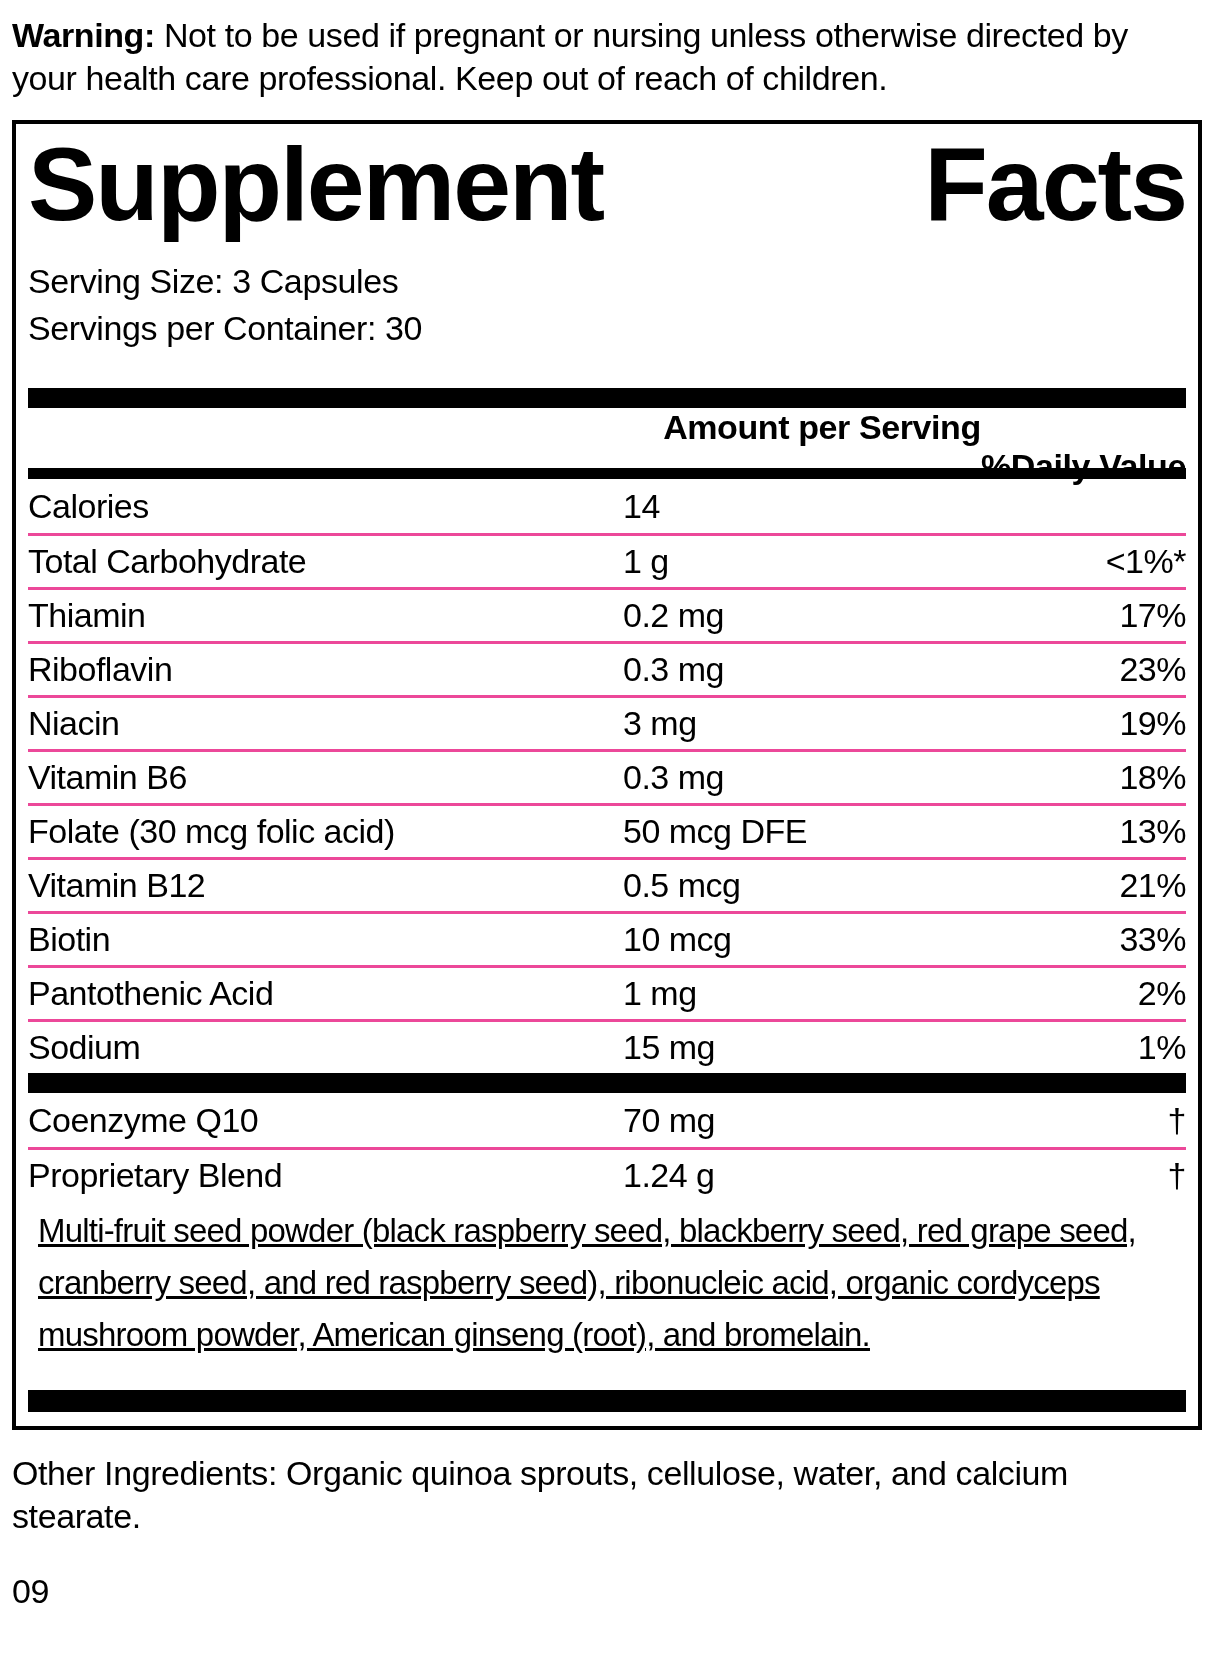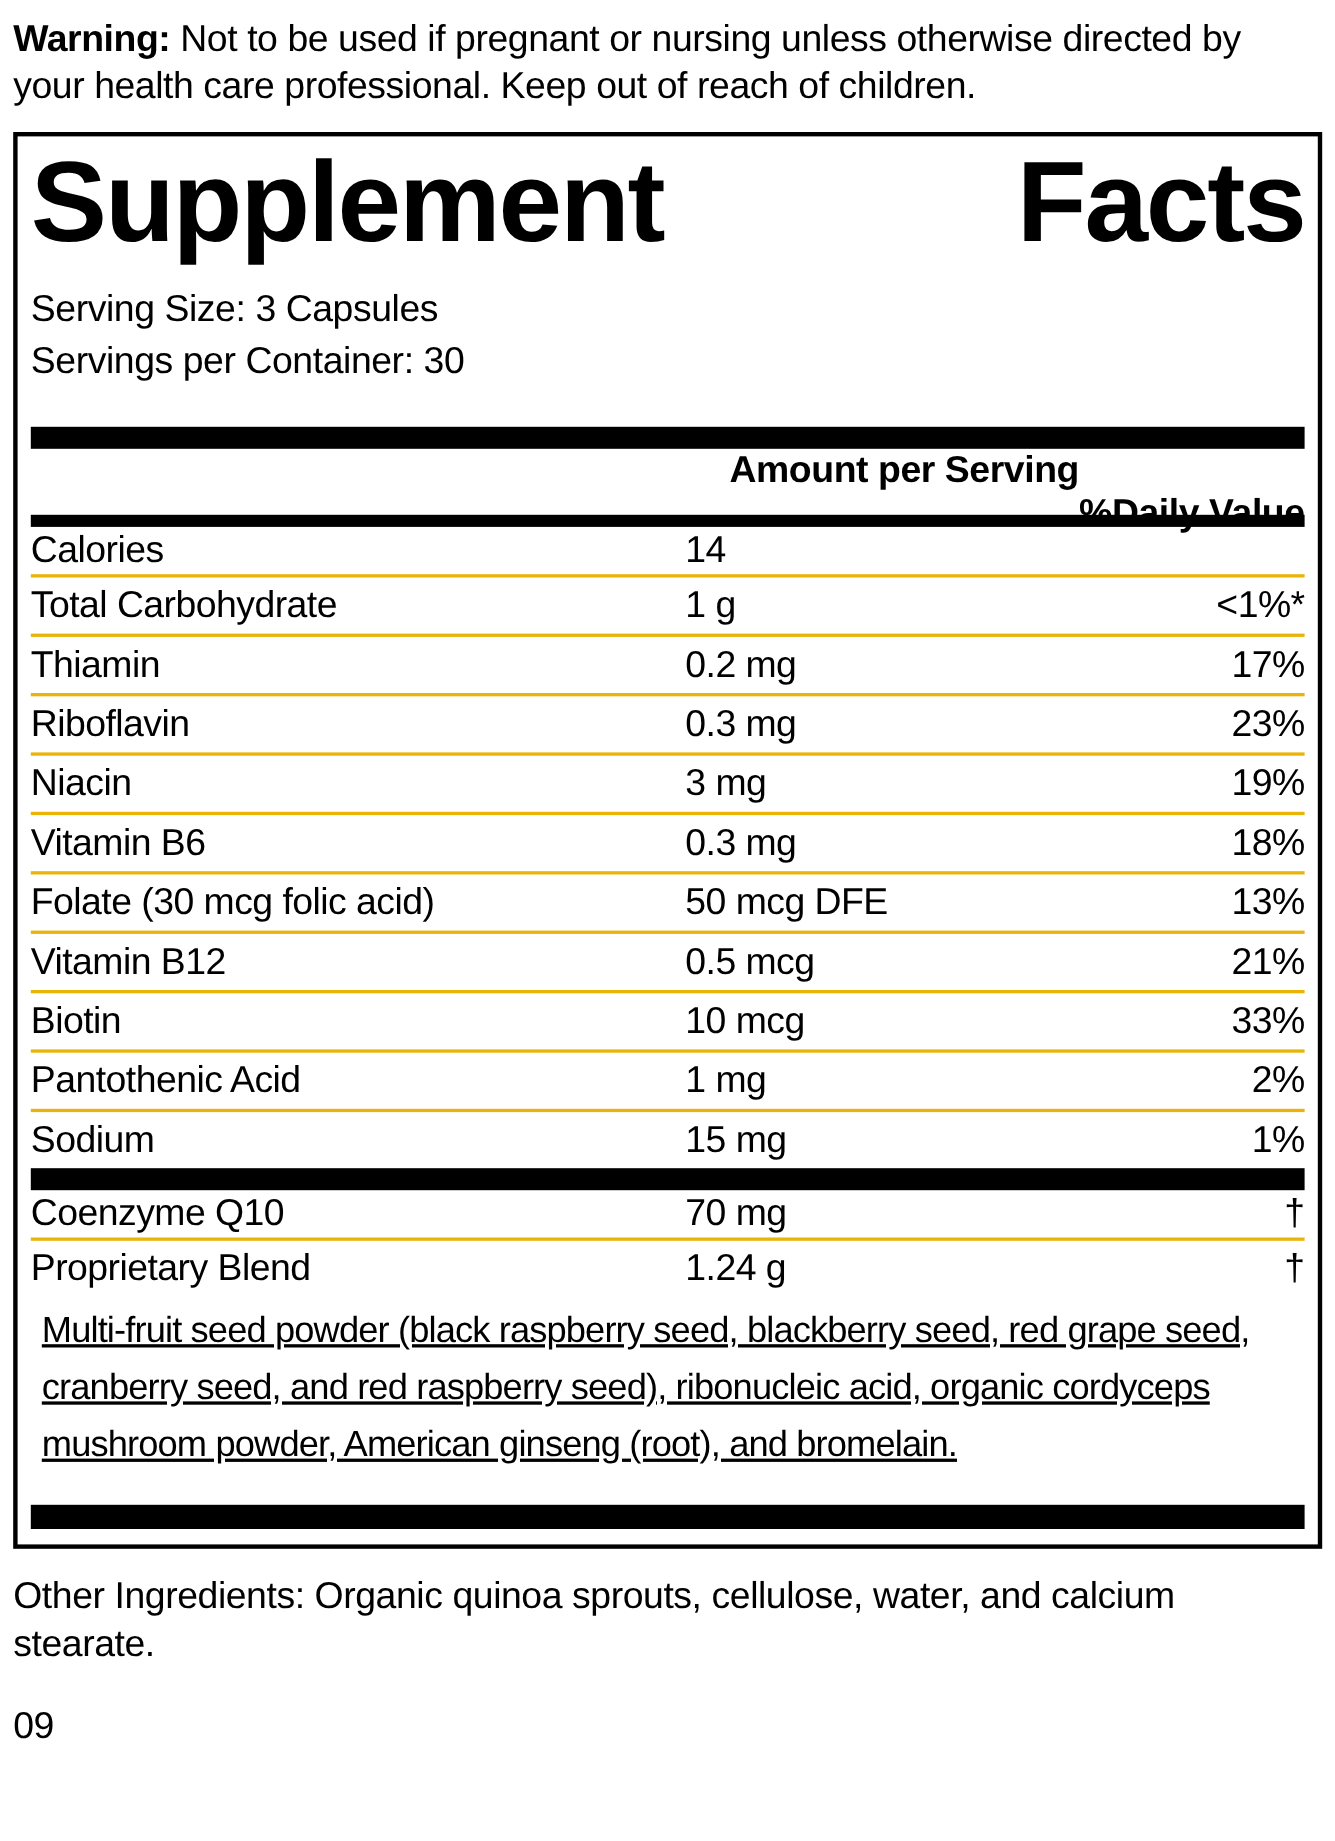--- a/index.html
+++ b/index.html
@@ -67,25 +67,25 @@
   }
   .head-amount { margin-left: 430px; }
   .head-dv { margin-left: auto; }
 
   
   .rows .n-row {
     display: grid;
     grid-template-columns: 595px 1fr auto;
     align-items: center;
     height: 51px;
-    border-top: 3px solid #eab308;
+    border-top: 3px solid #ec4899;
     font-size: 34px;
     letter-spacing: -0.5px;
   }
-  .rows .n-row:first-child { border-top: none; height: 43px; }
+  .rows .n-row:first-child { border-top: none; height: 54px; }
   .n-dv { text-align: right; }
 
   .blend-desc {
     margin: 4px 0 29px 0;
     padding-left: 10px;
     max-width: 1100px;
     font-size: 33px;
     line-height: 52px;
     letter-spacing: -0.8px;
     text-decoration: underline;

